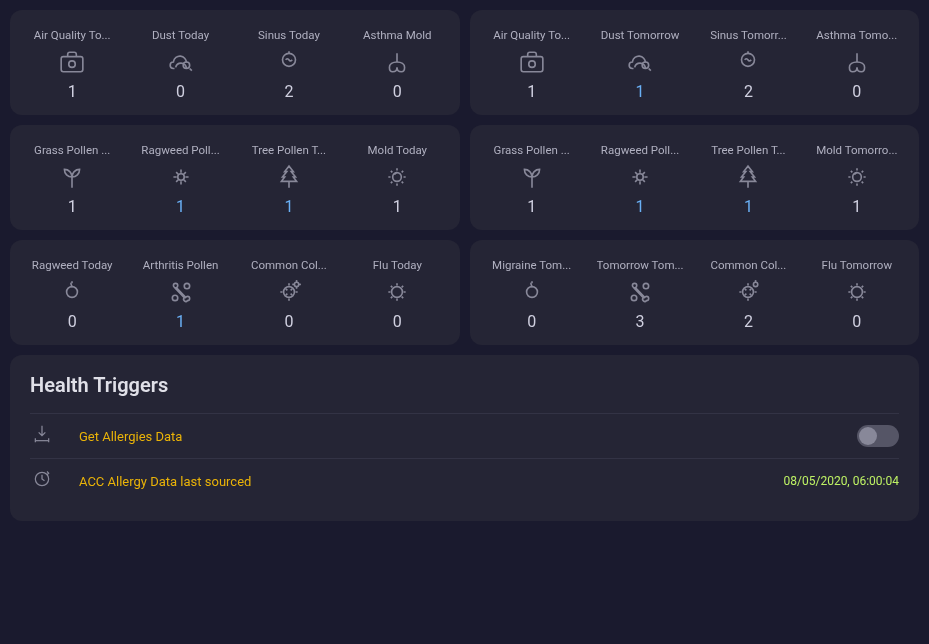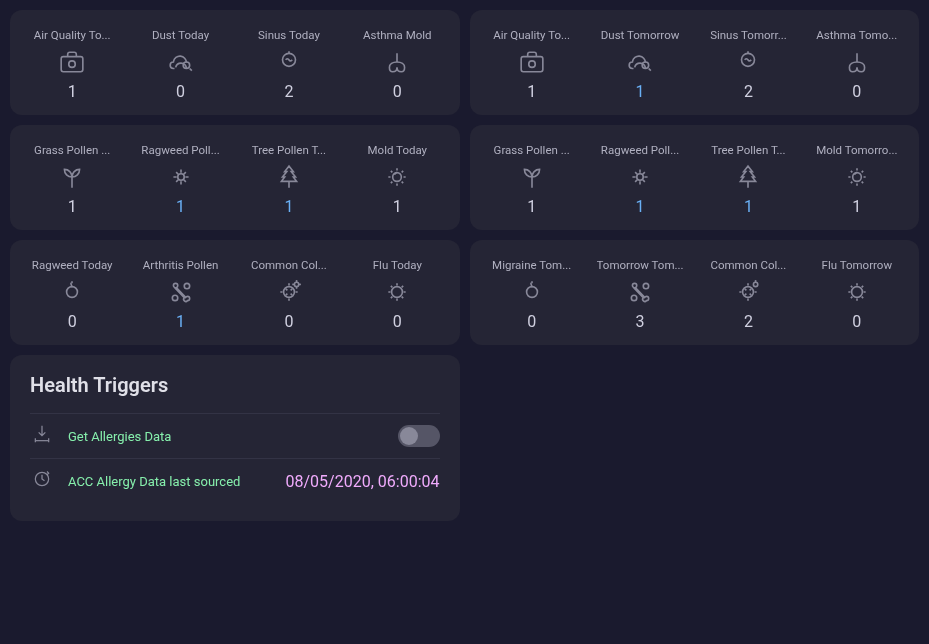--- a/index.html
+++ b/index.html
@@ -79,26 +79,27 @@
     }
     .trigger-icon {
       font-size: 18px;
       color: #888899;
       width: 24px;
       text-align: center;
       flex-shrink: 0;
     }
     .trigger-label {
       font-size: 13px;
-      color: #86efac;
+      color: #eab308;
       flex: 1;
+      margin-left: 11px;
     }
     .trigger-value {
-      font-size: 16px;
-      color: #f0abfc;
+      font-size: 12px;
+      color: #bef264;
     }
     .toggle {
       width: 42px;
       height: 22px;
       background-color: #555566;
       border-radius: 11px;
       flex-shrink: 0;
       position: relative;
       cursor: pointer;
     }
@@ -107,21 +108,21 @@
       position: absolute;
       width: 18px;
       height: 18px;
       background: #888899;
       border-radius: 50%;
       top: 2px;
       left: 2px;
     }
     .bottom-row {
       display: grid;
-      grid-template-columns: 1fr 1fr;
+      grid-template-columns: 1fr;
       gap: 10px;
     }
     
     .icon-svg {
       width: 26px;
       height: 26px;
       fill: none;
       stroke: #888899;
       stroke-width: 1.5;
     }

